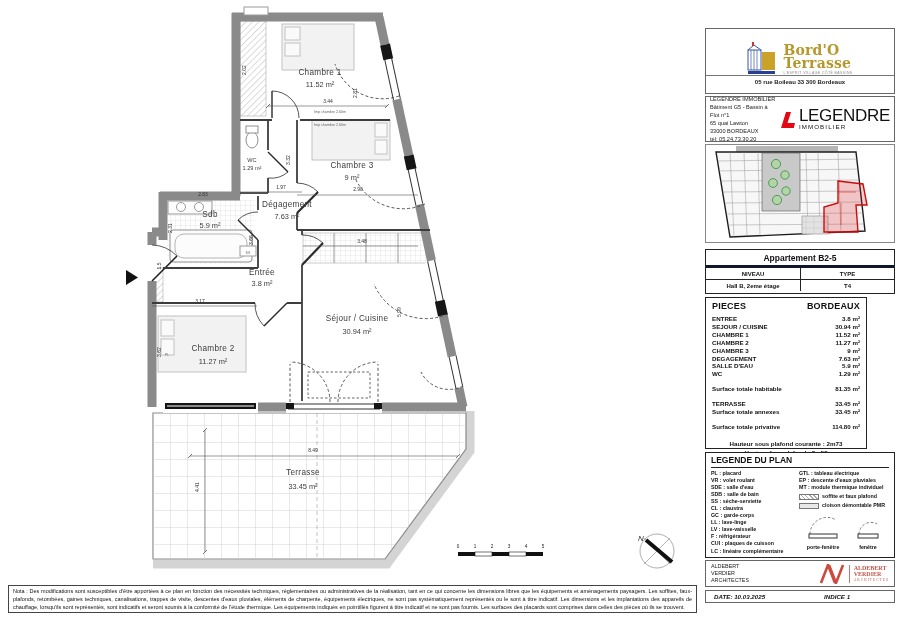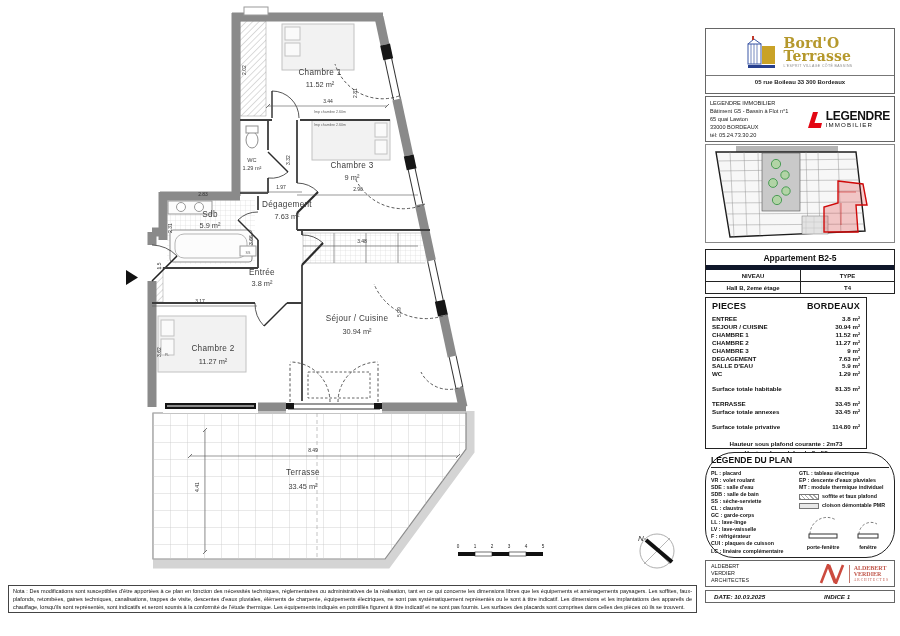--- a/index.html
+++ b/index.html
@@ -3,49 +3,49 @@
 <meta charset="utf-8">
 <style>
   html,body{margin:0;padding:0;background:#e8e8e8;}
   .sheet{position:relative;width:900px;height:636px;background:#fff;overflow:hidden;
          font-family:"Liberation Sans",sans-serif;color:#111;}
   .abs{position:absolute;}
   .box{position:absolute;border:1px solid #555;background:#fff;box-sizing:border-box;}
 
   
   #brand-box{left:705px;top:28px;width:190px;height:66px;border-color:#666;}
-  .brand-row{display:flex;align-items:center;justify-content:center;gap:6px;height:46px;}
+  .brand-row{display:flex;align-items:flex-end;justify-content:center;gap:6px;height:46px;}
   .brand-name{font-family:"DejaVu Serif",serif;font-weight:bold;color:#b5982c;
               font-size:14px;line-height:13px;letter-spacing:.2px;}
   .brand-tag{font-size:3.5px;color:#8a8a8a;letter-spacing:.4px;margin-top:1px;}
   .brand-addr{border-top:1px solid #777;font-size:6px;text-align:center;padding-top:3px;font-weight:bold;color:#222;}
 
   #dev-box{left:705px;top:96px;width:190px;height:46px;border-color:#666;display:flex;align-items:center;padding:2px 4px;}
   .dev-lines{font-size:5.6px;line-height:1.45;color:#222;width:96px;}
   .dev-logo{display:flex;align-items:center;gap:3px;}
   .dev-logo-text{line-height:1;}
-  .dev-logo-main{font-size:12px;font-weight:bold;letter-spacing:-.3px;color:#111;}
+  .dev-logo-main{font-size:17px;font-weight:normal;letter-spacing:-.3px;color:#111;}
   .dev-logo-sub{font-size:6.2px;letter-spacing:1.1px;color:#111;}
 
   #siteplan-box{left:705px;top:144px;width:190px;height:99px;border-color:#888;}
 
   #apt-box{left:705px;top:249px;width:190px;height:45px;border-color:#222;}
-  .apt-title{font-size:8.5px;font-weight:bold;text-align:center;padding:2.5px 0;border-bottom:5px solid #0f172a;}
+  .apt-title{font-size:8.5px;font-weight:bold;text-align:center;padding:2.5px 0;border-bottom:3px solid #0f172a;}
   .apt-grid{display:grid;grid-template-columns:1fr 1fr;}
   .apt-cell{font-size:6px;font-weight:bold;text-align:center;padding:2.5px 0;border-bottom:1px solid #222;}
   .apt-cell.bl{border-left:1px solid #222;}
   .apt-cell:nth-last-child(-n+2){border-bottom:none;}
 
   #surf-box{left:705px;top:297px;width:162px;height:152px;border-color:#222;padding:3px 6px;}
   .surf-head{display:flex;justify-content:space-between;font-size:9px;font-weight:bold;letter-spacing:.2px;}
   .srow{display:flex;justify-content:space-between;font-size:6.2px;font-weight:bold;line-height:7.9px;}
   .srow.gap{margin-top:7px;}
   .surf-notes{margin-top:8px;text-align:center;font-size:6.2px;font-weight:bold;line-height:9px;}
 
-  #legend-box{left:705px;top:452px;width:190px;height:106px;border-color:#222;padding:2px 5px;border-radius:29px;}
+  #legend-box{left:705px;top:452px;width:190px;height:106px;border-color:#222;padding:2px 5px;}
   .leg-title{font-size:8.5px;font-weight:bold;border-bottom:1px solid #222;padding-bottom:2px;}
   .leg-cols{display:flex;margin-top:2px;}
   .leg-left{width:88px;}
   .leg-item{font-size:5.3px;font-weight:bold;line-height:7.05px;white-space:nowrap;}
   .leg-right{flex:1;}
   .swatch-row{display:flex;align-items:center;gap:3px;margin-top:2px;}
   .swatch{width:20px;height:6px;border:1px solid #777;box-sizing:border-box;}
   .swatch.hatch{background:repeating-linear-gradient(45deg,#aaa 0 1px,transparent 1px 3px);}
   .swatch.plain{background:#e8e8e8;}
   .win-syms{display:flex;gap:14px;margin-top:4px;margin-left:6px;}

